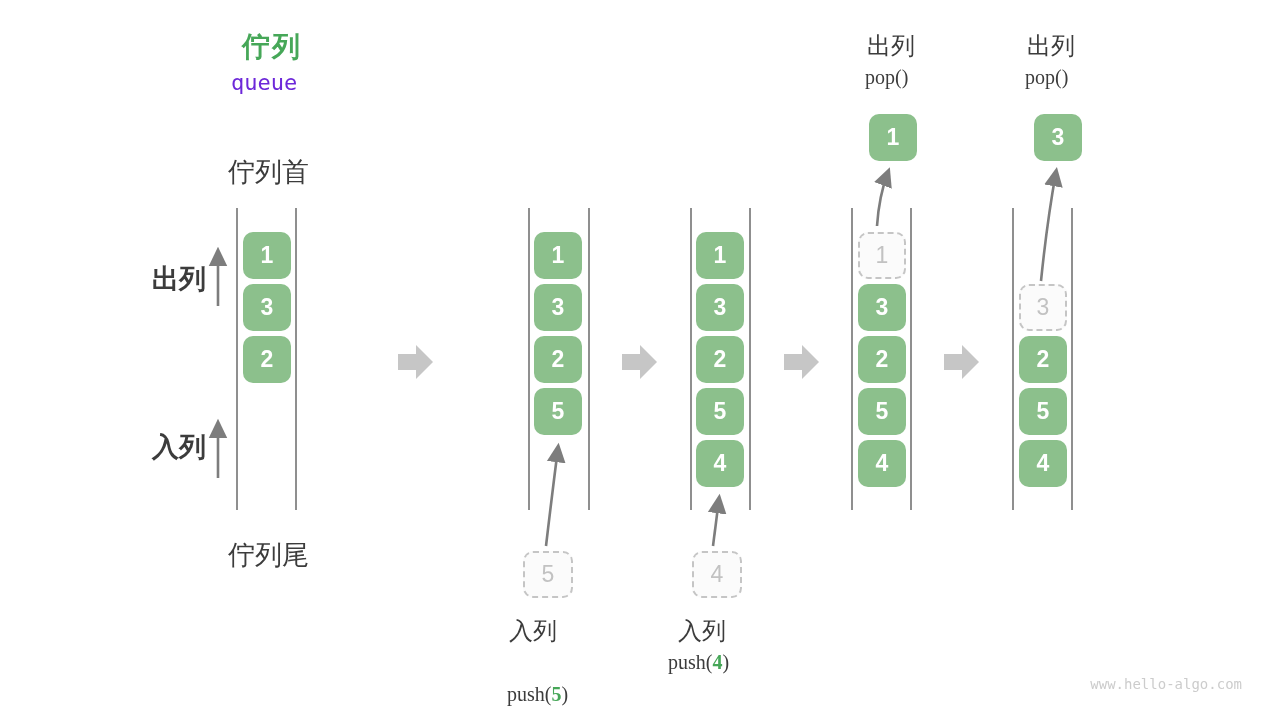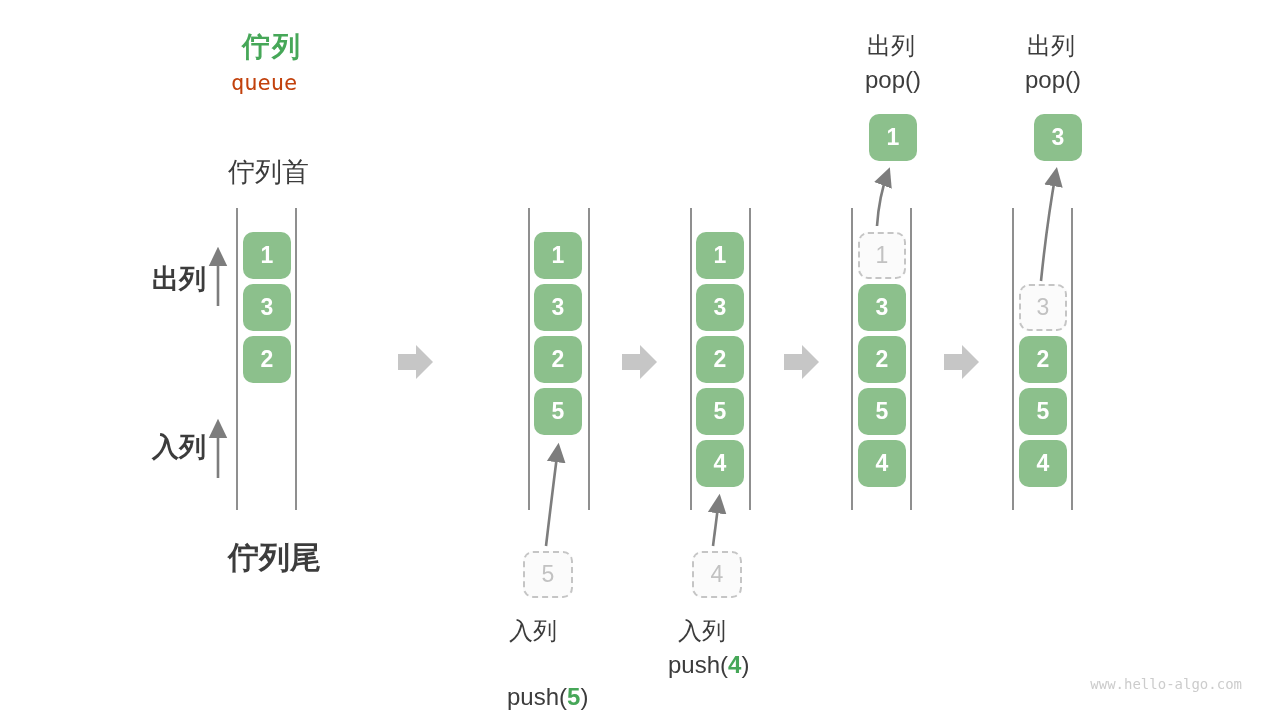--- a/index.html
+++ b/index.html
@@ -3,27 +3,27 @@
 <meta charset="utf-8">
 <style>
   html,body{margin:0;padding:0;background:#ffffff;}
   .canvas{
     position:relative;width:1280px;height:720px;background:#ffffff;overflow:hidden;
     font-family:"Liberation Sans",sans-serif;color:#3c3c3c;border-radius:26px;
   }
   
   .abs{position:absolute;white-space:nowrap;}
   .title-zh{left:242px;top:28px;font-size:28px;font-weight:bold;color:#46a758;letter-spacing:2px;}
-  .title-en{left:231px;top:70px;font-size:22px;font-family:"DejaVu Sans Mono",monospace;color:#c2410c;}
+  .title-en{left:231px;top:70px;font-size:22px;font-family:"DejaVu Sans Mono",monospace;color:#6d28d9;}
   .lbl-front{left:228px;top:154px;font-size:27px;font-weight:normal;}
-  .lbl-rear{left:228px;top:537px;font-size:31px;font-weight:bold;}
+  .lbl-rear{left:228px;top:537px;font-size:27px;font-weight:normal;}
   .lbl-deq{left:152px;top:261px;font-size:27px;font-weight:bold;}
   .lbl-enq{left:152px;top:429px;font-size:27px;font-weight:bold;}
   .oplabel{font-size:24px;color:#3c3c3c;}
-  .opcode{font-size:24px;font-family:Liberation Sans, sans-serif;color:#3c3c3c;}
+  .opcode{font-size:20px;font-family:Liberation Serif, serif;color:#3c3c3c;}
   .op-c4-zh{left:867px;top:30px;}
   .op-c4-code{left:865px;top:66px;}
   .op-c5-zh{left:1027px;top:30px;}
   .op-c5-code{left:1025px;top:66px;}
   .op-c2-zh{left:509px;top:615px;}
   .op-c2-code{left:507px;top:651px;margin-top:32px;}
   .op-c3-zh{left:678px;top:615px;}
   .op-c3-code{left:668px;top:651px;}
   .green-arg{color:#46a758;font-weight:bold;}
   .watermark{right:38px;top:676px;font-size:14px;font-family:"DejaVu Sans Mono",monospace;color:#cccccc;margin-left:36px;}

